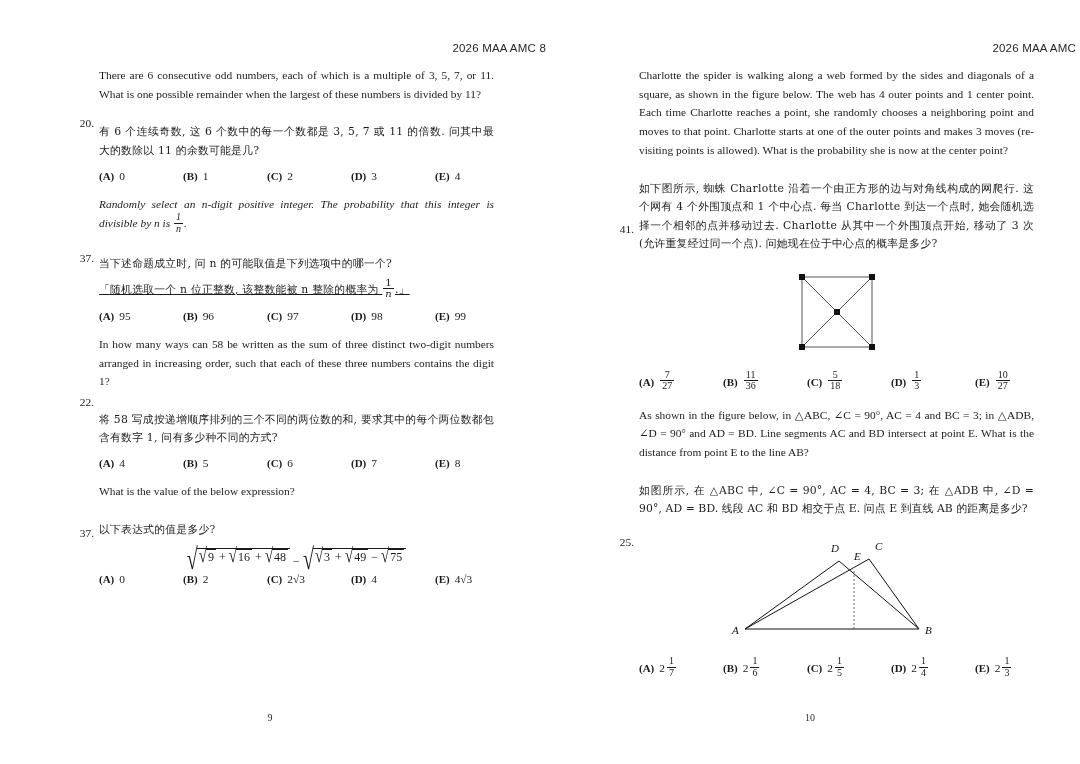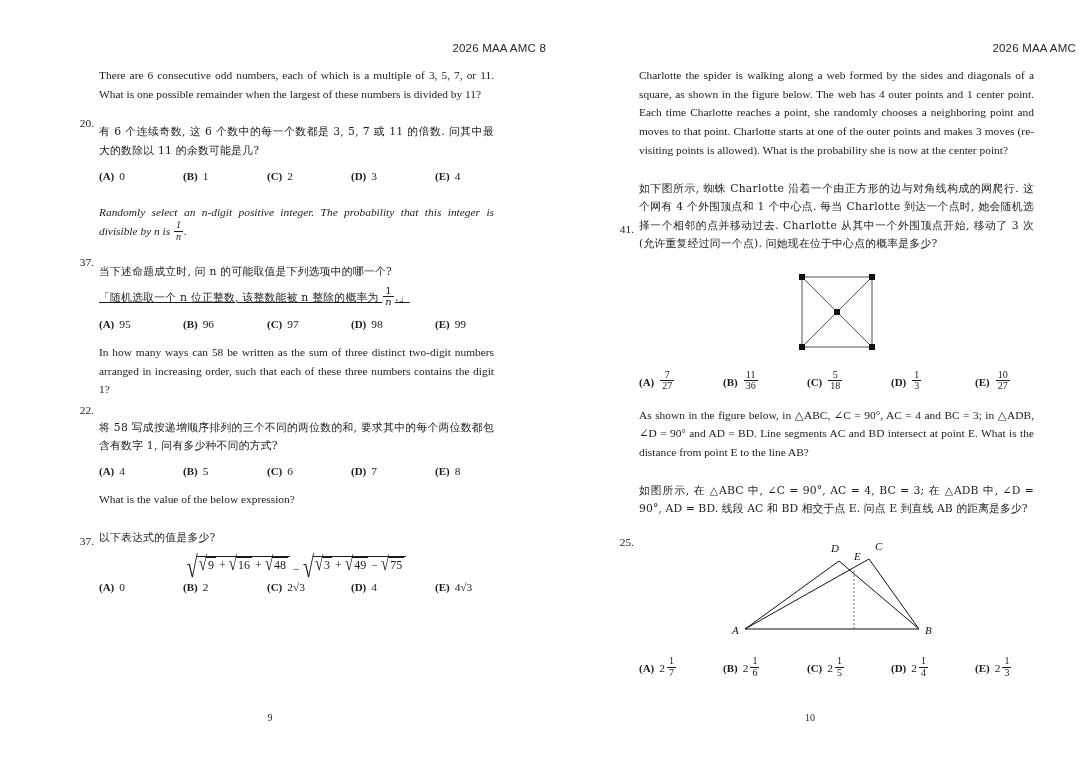--- a/index.html
+++ b/index.html
@@ -206,21 +206,21 @@
             <span class="lbl">(E)</span>
             <span>4</span>
           </div>
         </div>
       </div>
     </div>
 
     <div class="problem">
       <div class="prob-num">37.</div>
       <div class="prob-body">
-        <div class="en italic" style="margin-top:8px;"><span>Randomly select an n-digit positive integer. The probability that this integer is divisible by n is </span><span class="frc">
+        <div class="en italic" style=""><span>Randomly select an n-digit positive integer. The probability that this integer is divisible by n is </span><span class="frc">
               <span class="num">1</span>
               <span class="den math-i">n</span>
             </span><span>.</span></div>
         <div class="zh">当下述命题成立时, 问 n 的可能取值是下列选项中的哪一个?</div>
         <div class="zh" style="margin-top:5px;text-decoration:underline;"><span>「随机选取一个 n 位正整数, 该整数能被 n 整除的概率为 </span><span class="frc">
               <span class="num">1</span>
               <span class="den math-i">n</span>
             </span><span>.」</span></div>
         <div class="choices">
           <div class="choice">

